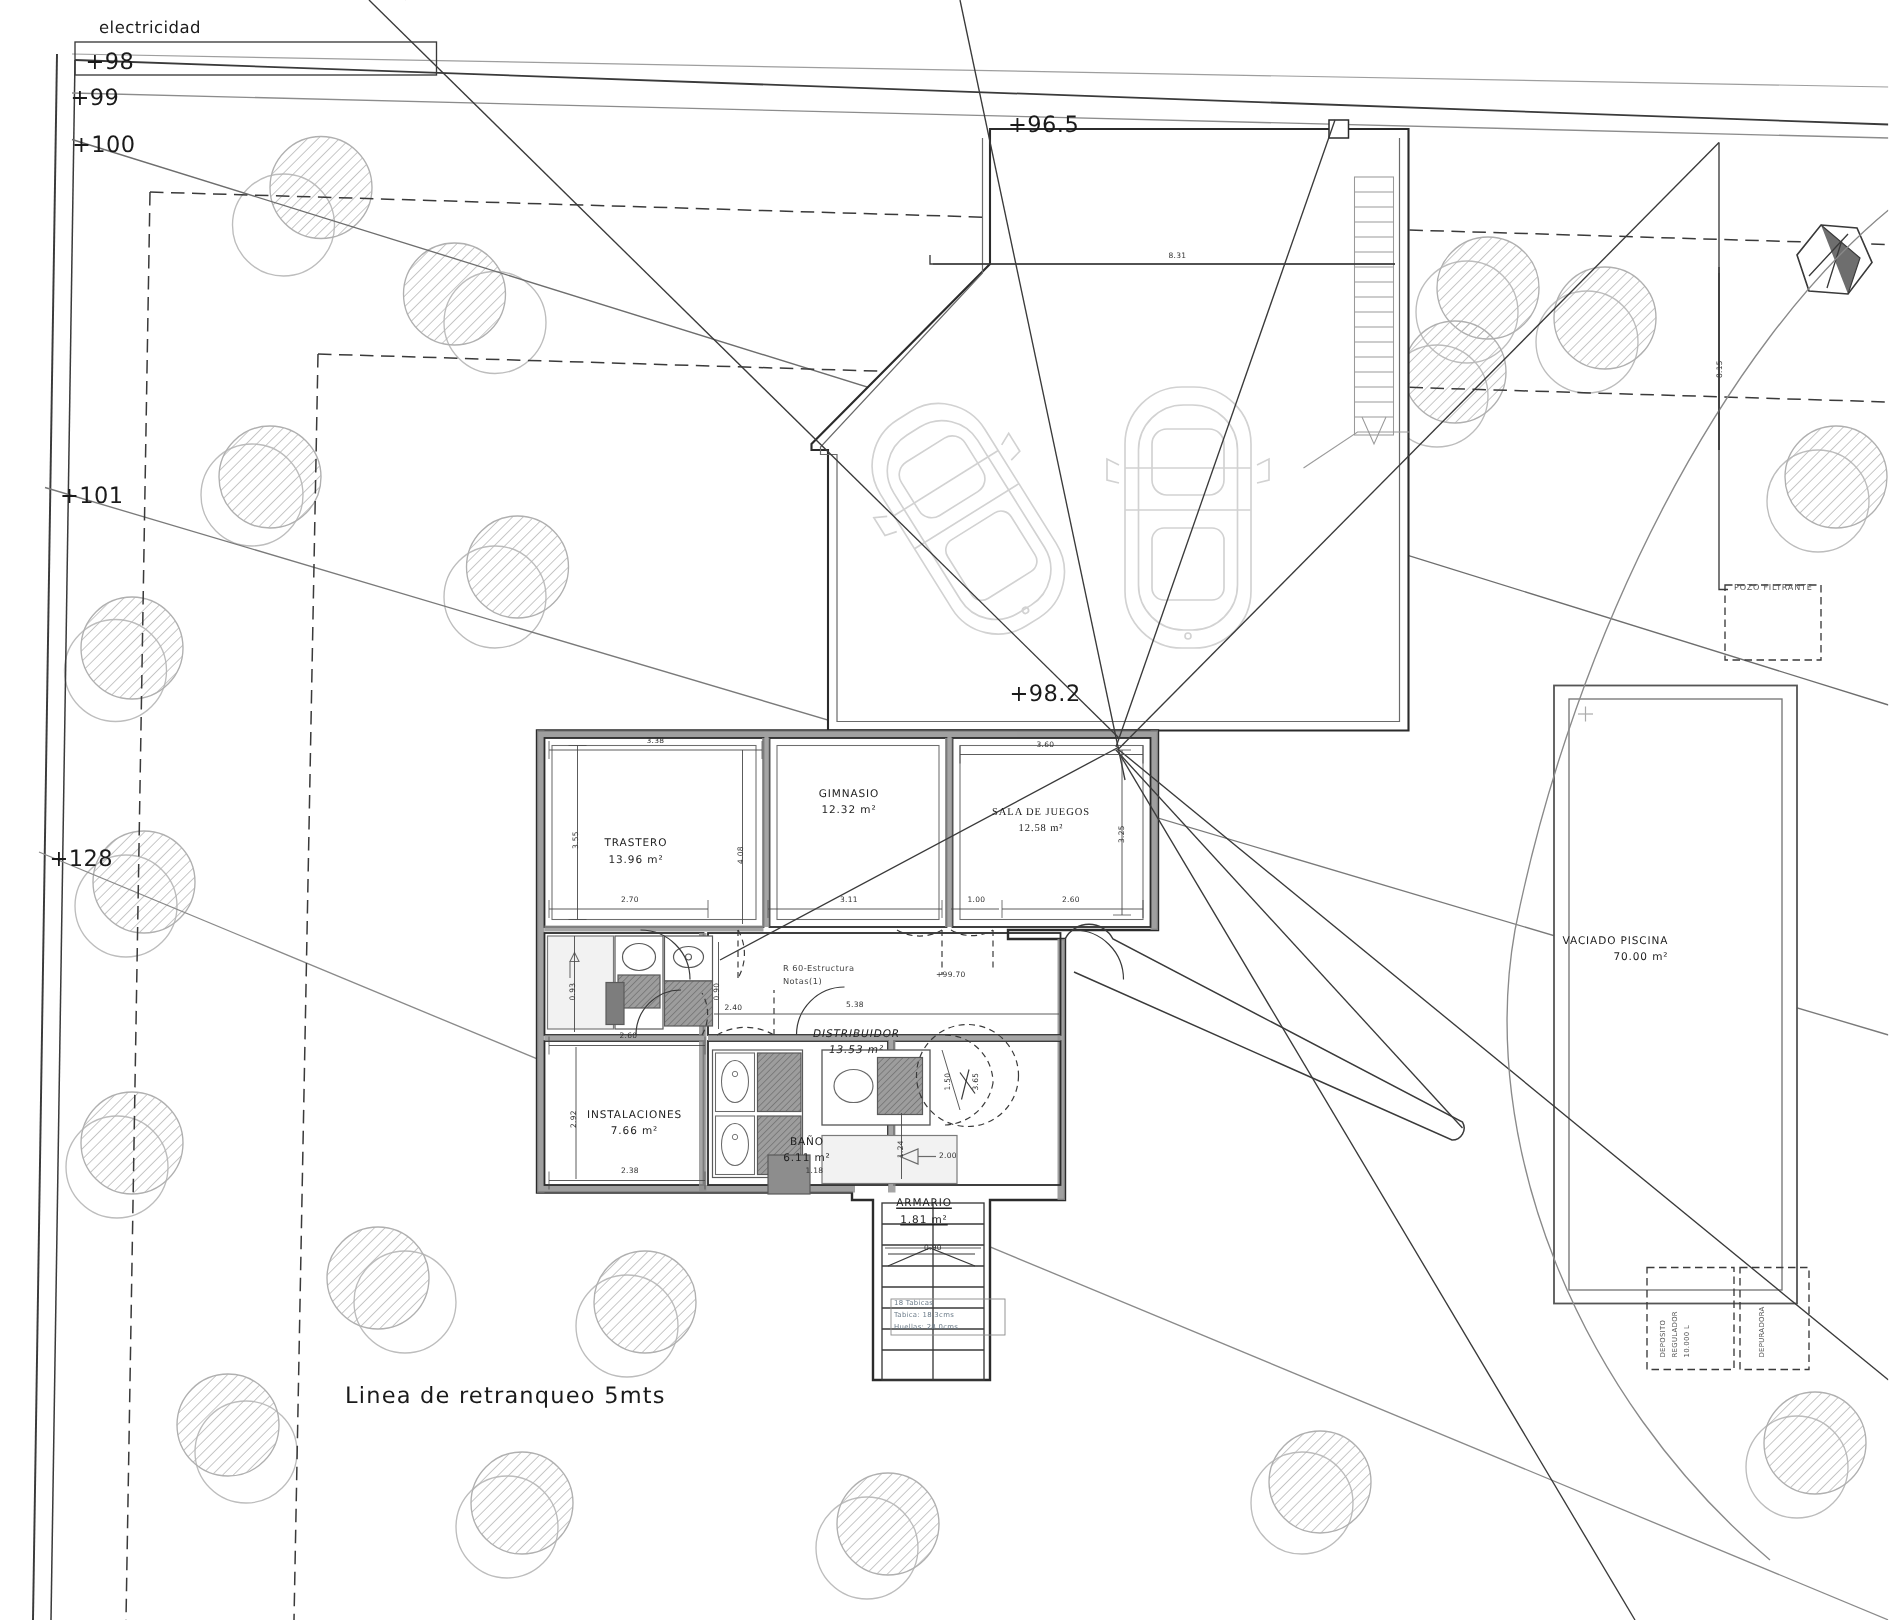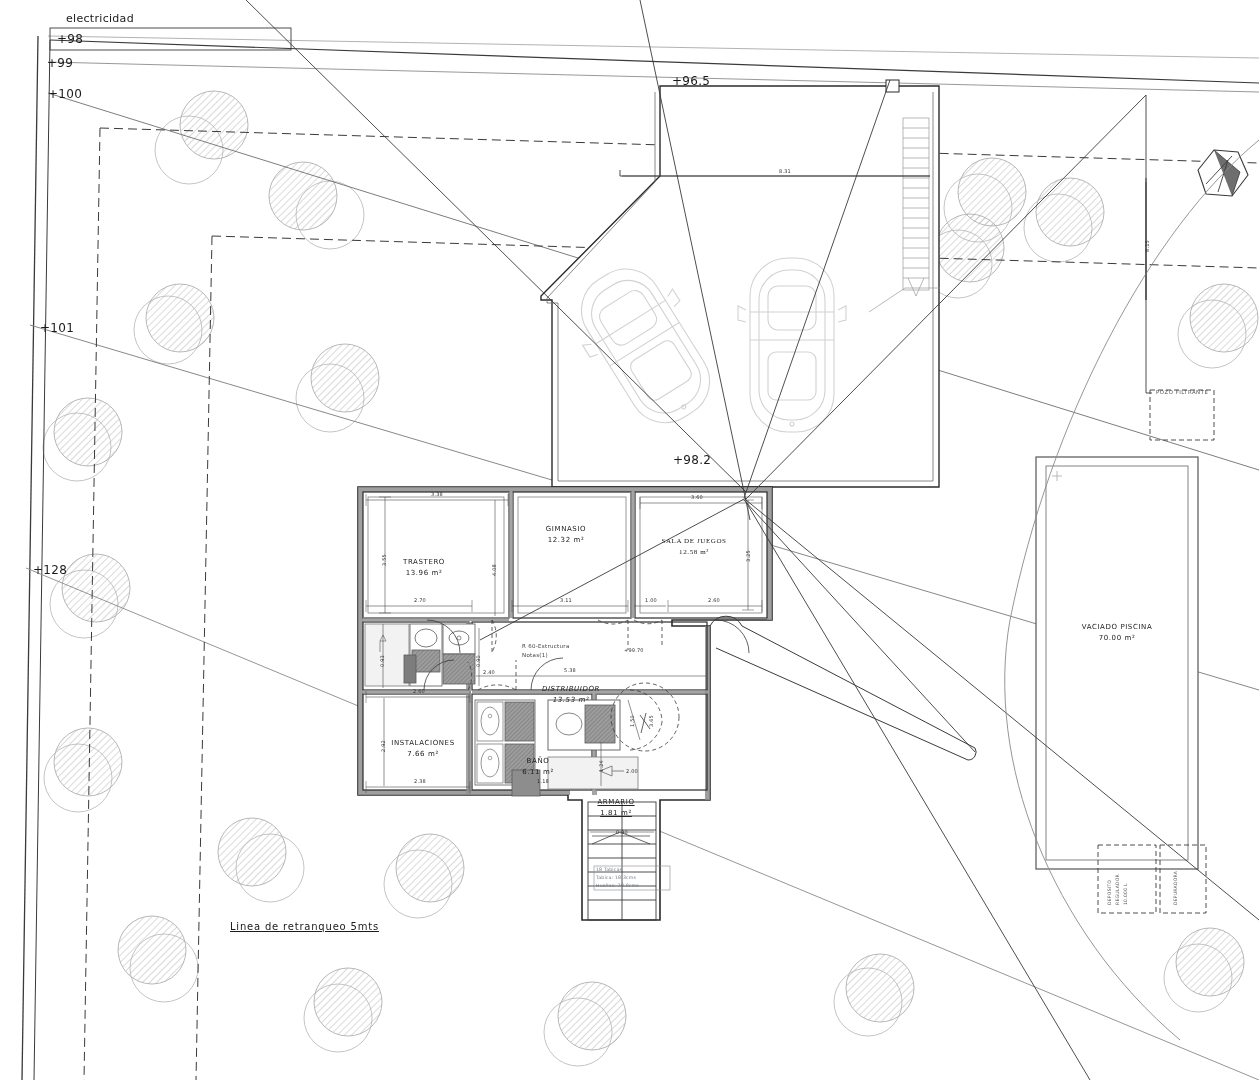--- a/index.html
+++ b/index.html
@@ -1,23 +1,23 @@
 <!DOCTYPE html>
 <html><head>
 <meta charset="utf-8">
 <style>
   html,body{margin:0;padding:0;background:#ffffff;}
   body{font-family:"DejaVu Sans", sans-serif;}
   #sheet{position:relative;width:1259px;height:1080px;background:#ffffff;overflow:hidden;}
   #sheet svg{position:absolute;left:0;top:0;}
   .txt{position:absolute;white-space:nowrap;color:#1a1a1a;font-family:"DejaVu Sans", sans-serif;}
   .lbl-room{font-size:7px;letter-spacing:.6px;text-align:center;line-height:1.5;color:#222;}
-  .lbl-elev{font-size:12px;letter-spacing:.3px;color:#1a1a1a;}
+  .lbl-elev{font-size:15px;letter-spacing:.3px;color:#1a1a1a;}
   .lbl-title{font-size:11px;letter-spacing:.3px;color:#1a1a1a;}
-  .lbl-note{font-size:10px;letter-spacing:.8px;color:#1a1a1a;text-decoration:underline;}
+  .lbl-note{font-size:15px;letter-spacing:.8px;color:#1a1a1a;}
   .lbl-dim{font-size:5px;color:#333;letter-spacing:.2px;}
   .lbl-small{font-size:5.5px;color:#444;letter-spacing:.3px;line-height:1.6;}
   .lbl-tiny{font-size:4.6px;color:#555;letter-spacing:.2px;line-height:1.7;}
   .vert{transform-origin:0 0;transform:rotate(-90deg);}
   .ctr{transform:translateX(-50%);}
 </style>
 </head>
 <body>
 
 <div id="sheet">
@@ -396,21 +396,21 @@
     <span>7.66 m²</span>
   </div>
   <div class="txt lbl-room ctr" style="left:538px;top:756px;">
     <span>BAÑO</span><br>
     <span>6.11 m²</span>
   </div>
   <div class="txt lbl-room ctr" style="left:616px;top:797px;text-decoration:underline;">
     <span>ARMARIO</span><br>
     <span>1.81 m²</span>
   </div>
-  <div class="txt lbl-room ctr" style="left:1117px;top:622px;">
+  <div class="txt lbl-room ctr" style="left:1077px;top:622px;text-align:right;">
     <span>VACIADO PISCINA</span><br>
     <span>70.00 m²</span>
   </div>
 
   <div class="txt lbl-small" style="left:522px;top:642px;">
     <span>R 60-Estructura</span><br>
     <span>Notas(1)</span>
   </div>
 
   <div class="txt lbl-tiny" style="left:1156px;top:388px;font-size:5.4px;letter-spacing:.5px;">POZO FILTRANTE</div>

